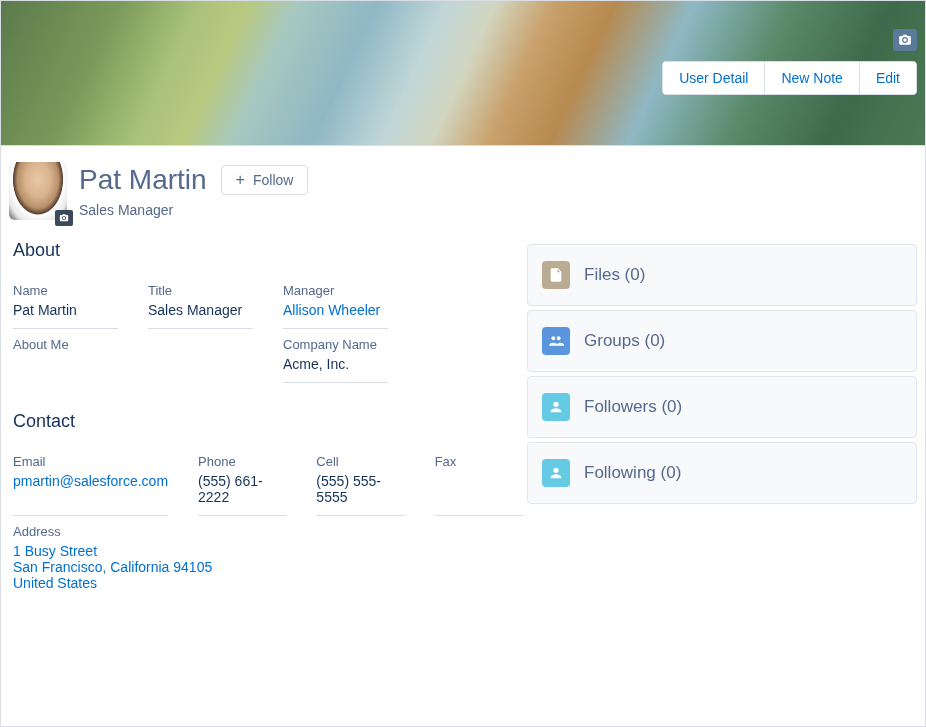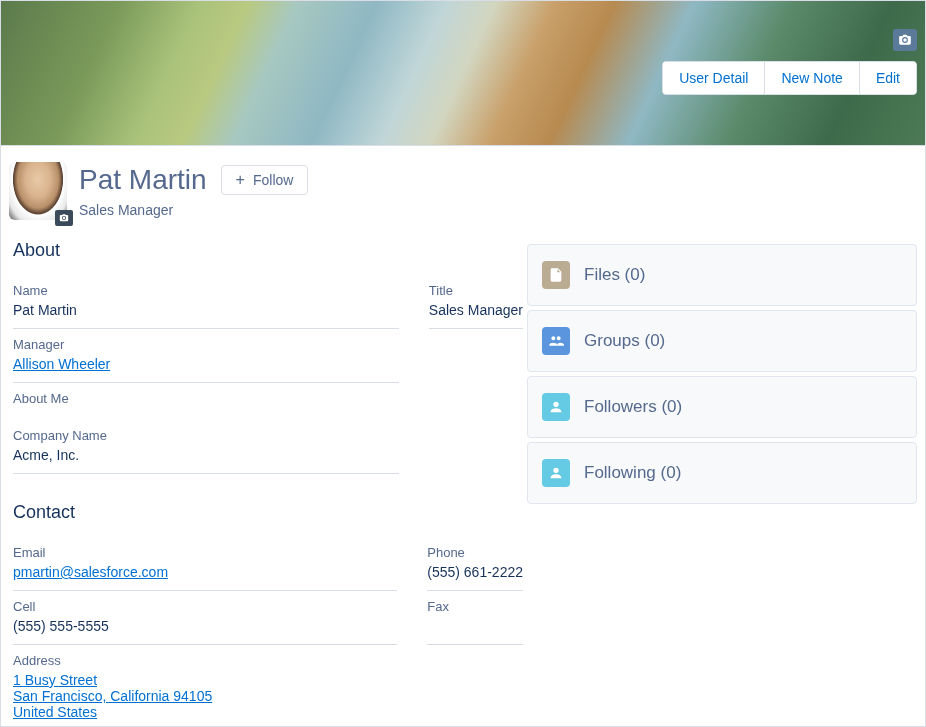--- a/index.html
+++ b/index.html
@@ -124,39 +124,39 @@
 .left-col { width: 510px; }
 .right-col { flex: 1; padding-top: 4px; padding-right: 2px; }
 .section-title {
   font-size: 18px;
   font-weight: 400;
   color: #16325c;
   margin-bottom: 14px;
 }
 .field-grid {
   display: grid;
-  grid-template-columns: 1fr;
+  grid-template-columns: 1fr 1fr 1fr 1fr;
   column-gap: 30px;
 }
 .field {
   border-bottom: 1px solid #d8dde6;
   padding: 8px 0 10px 0;
   margin-bottom: 0;
 }
 .field.noborder { border-bottom: none; }
 .field-label {
   font-size: 13px;
   color: #54698d;
   margin-bottom: 4px;
 }
 .field-value {
   font-size: 14px;
   color: #16325c;
 }
-.field-value.link { color: #0070d2; cursor: pointer; text-decoration: underline; }
+.field-value.link { color: #0070d2; cursor: pointer; }
 .contact-section { margin-top: 28px; }
 .addr-line { display: block; }
 .card {
   background: #f7f9fb;
   border: 1px solid #e0e5ee;
   border-radius: 4px;
   padding: 16px 14px;
   margin-bottom: 4px;
   display: flex;
   align-items: center;

